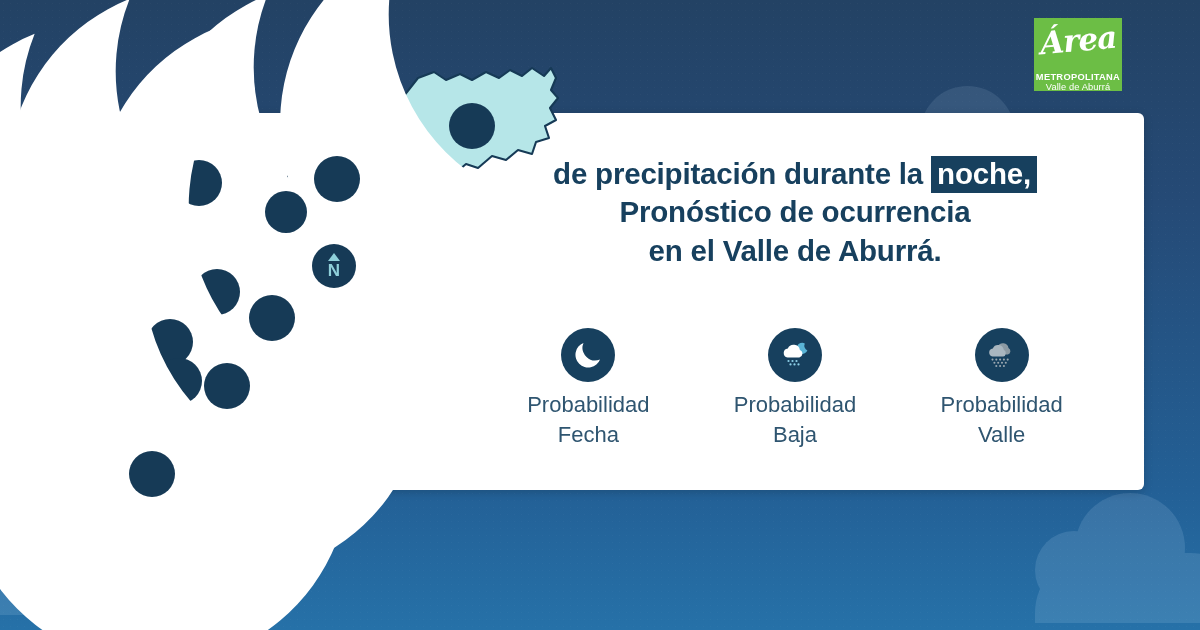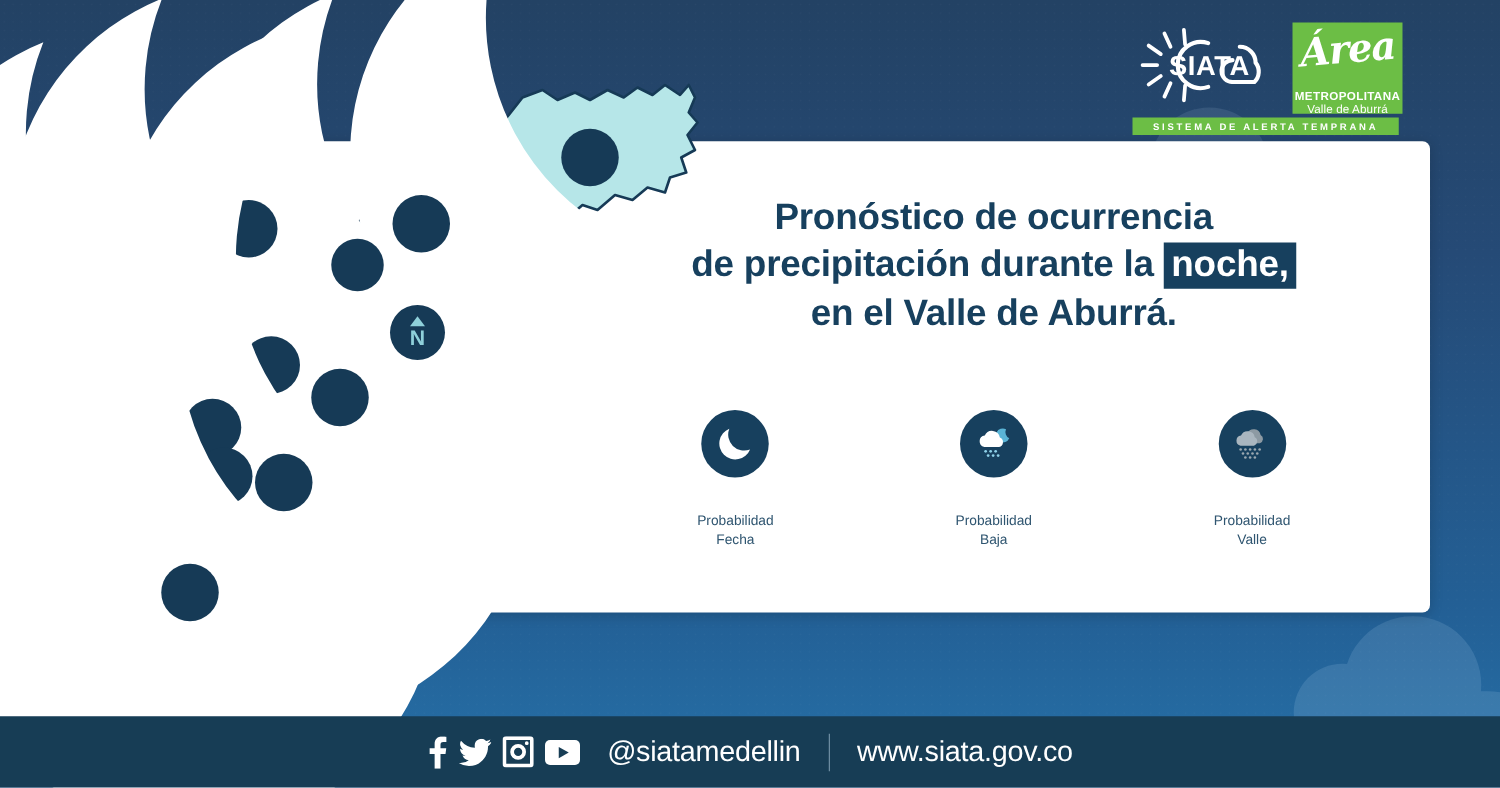--- a/index.html
+++ b/index.html
@@ -121,22 +121,22 @@
   .legend-item {
     width:180px;
     display:flex; flex-direction:column; align-items:center;
   }
   .legend-icon {
     width:54px; height:54px; border-radius:50%;
     background:#17405e;
     display:flex;align-items:center;justify-content:center;
   }
   .legend-label {
-    margin-top:28px;
-    font-size:11px;
+    margin-top:8px;
+    font-size:22px;
     line-height:1.35;
     color:#2f5570;
     text-align:center;
   }
   
   .logos {
     position:absolute;
     right:78px; top:18px;
     display:flex; align-items:flex-start;
   }
@@ -333,25 +333,25 @@
     </div>
 
     <div class="compass" style="left:250px; top:194px;">
       <div class="arrow"></div>
       <div class="n">N</div>
     </div>
   </div>
 
   <div class="text-col">
     <div class="headline">
-      <div>Pronóstico de ocurrencia</div>
       <div>
         <span>de precipitación durante la</span>
         <span class="hl-em">noche,</span>
       </div>
+      <div>Pronóstico de ocurrencia</div>
       <div>en el Valle de Aburrá.</div>
     </div>
   </div>
 
   <div class="legend">
 
     <div class="legend-item">
       <div class="legend-icon">
         <svg width="34" height="34" viewBox="0 0 24 24">
           <path d="M20.5 15.2A9 9 0 0 1 8.8 3.5 9 9 0 1 0 20.5 15.2z" fill="#ffffff"></path>
@@ -406,62 +406,22 @@
         </svg>
       </div>
       <div class="legend-label">
         <div>Probabilidad</div>
         <div>Valle</div>
       </div>
     </div>
   </div>
 
   <div class="logos">
-    <div class="siata-logo">
-      <svg class="siata-mark" viewBox="0 0 128 72">
-        <g stroke="#ffffff" stroke-width="3.1" stroke-linecap="round" fill="none">
-          <line x1="8" y1="35" x2="20" y2="35"></line>
-          <line x1="13" y1="19" x2="23" y2="26"></line>
-          <line x1="13" y1="51" x2="23" y2="44"></line>
-          <line x1="26" y1="9" x2="31" y2="20"></line>
-          <line x1="26" y1="61" x2="31" y2="50"></line>
-          <line x1="42" y1="6" x2="43" y2="18"></line>
-          <line x1="42" y1="64" x2="43" y2="52"></line>
-        </g>
-        <path d="M62 17 A19 19 0 1 0 62 53" stroke="#ffffff" stroke-width="3.4" fill="none" stroke-linecap="round"></path>
-        <path d="M88 20 A13 13 0 0 1 101 33 A12 12 0 0 1 100 49 L82 49" stroke="#ffffff" stroke-width="3.4" fill="none" stroke-linecap="round"></path>
-        <path d="M82 49 A9 9 0 0 1 82 31" stroke="#ffffff" stroke-width="3.4" fill="none" stroke-linecap="round"></path>
-        <text x="63" y="43" fill="#ffffff" font-family="Liberation Sans, sans-serif" font-size="22.5" font-weight="bold" text-anchor="middle" letter-spacing="0.5">SIATA</text>
-      </svg>
-      <div class="siata-bar">
-        <span>SISTEMA DE ALERTA TEMPRANA</span>
-      </div>
-    </div>
 
     <div class="area-logo">
       <div class="area-script">Área</div>
       <div class="area-sub1">METROPOLITANA</div>
       <div class="area-sub2">Valle de Aburrá</div>
     </div>
   </div>
 
-  <div class="footer">
-    <div class="social">
-      <svg width="16" height="26" viewBox="0 0 16 26">
-        <path d="M10.4 26V14.2h4l.6-4.6h-4.6V6.7c0-1.3.4-2.2 2.3-2.2h2.4V.4C14.7.3 13.3.2 11.6.2 8.1.2 5.7 2.3 5.7 6.2v3.4H1.7v4.6h4V26z"></path>
-      </svg>
-      <svg width="26" height="22" viewBox="0 0 26 22">
-        <path d="M26 2.6c-1 .4-2 .7-3.1.9 1.1-.7 2-1.7 2.4-3-1 .6-2.2 1.1-3.4 1.3A5.3 5.3 0 0 0 12.8 6c0 .4 0 .8.1 1.2A15.1 15.1 0 0 1 1.8 1.6a5.3 5.3 0 0 0 1.7 7.1c-.9 0-1.7-.3-2.4-.7v.1c0 2.6 1.8 4.7 4.3 5.2-.5.1-.9.2-1.4.2-.3 0-.7 0-1-.1.7 2.1 2.6 3.6 5 3.7A10.7 10.7 0 0 1 0 19.4a15 15 0 0 0 8.2 2.4c9.8 0 15.2-8.1 15.2-15.2V5.9c1-.8 1.9-1.7 2.6-2.8z"></path>
-      </svg>
-      <svg width="25" height="25" viewBox="0 0 25 25">
-        <path d="M3 0h19a3 3 0 0 1 3 3v19a3 3 0 0 1-3 3H3a3 3 0 0 1-3-3V3a3 3 0 0 1 3-3zm0 3v19h19V3zm9.5 3.2a6.3 6.3 0 1 1 0 12.6 6.3 6.3 0 0 1 0-12.6zm0 3a3.3 3.3 0 1 0 0 6.6 3.3 3.3 0 0 0 0-6.6zM19.4 4a1.5 1.5 0 1 1 0 3 1.5 1.5 0 0 1 0-3z"></path>
-      </svg>
-      <svg width="28" height="20" viewBox="0 0 28 20">
-        <rect x="0" y="0" width="28" height="20" rx="4"></rect>
-        <path d="M11 5.5 L19 10 L11 14.5 Z" fill="#173d55"></path>
-      </svg>
-    </div>
-    <div class="handle">@siatamedellin</div>
-    <div class="divider"></div>
-    <div class="website">www.siata.gov.co</div>
-  </div>
 
 </div>
 
 </body></html>

